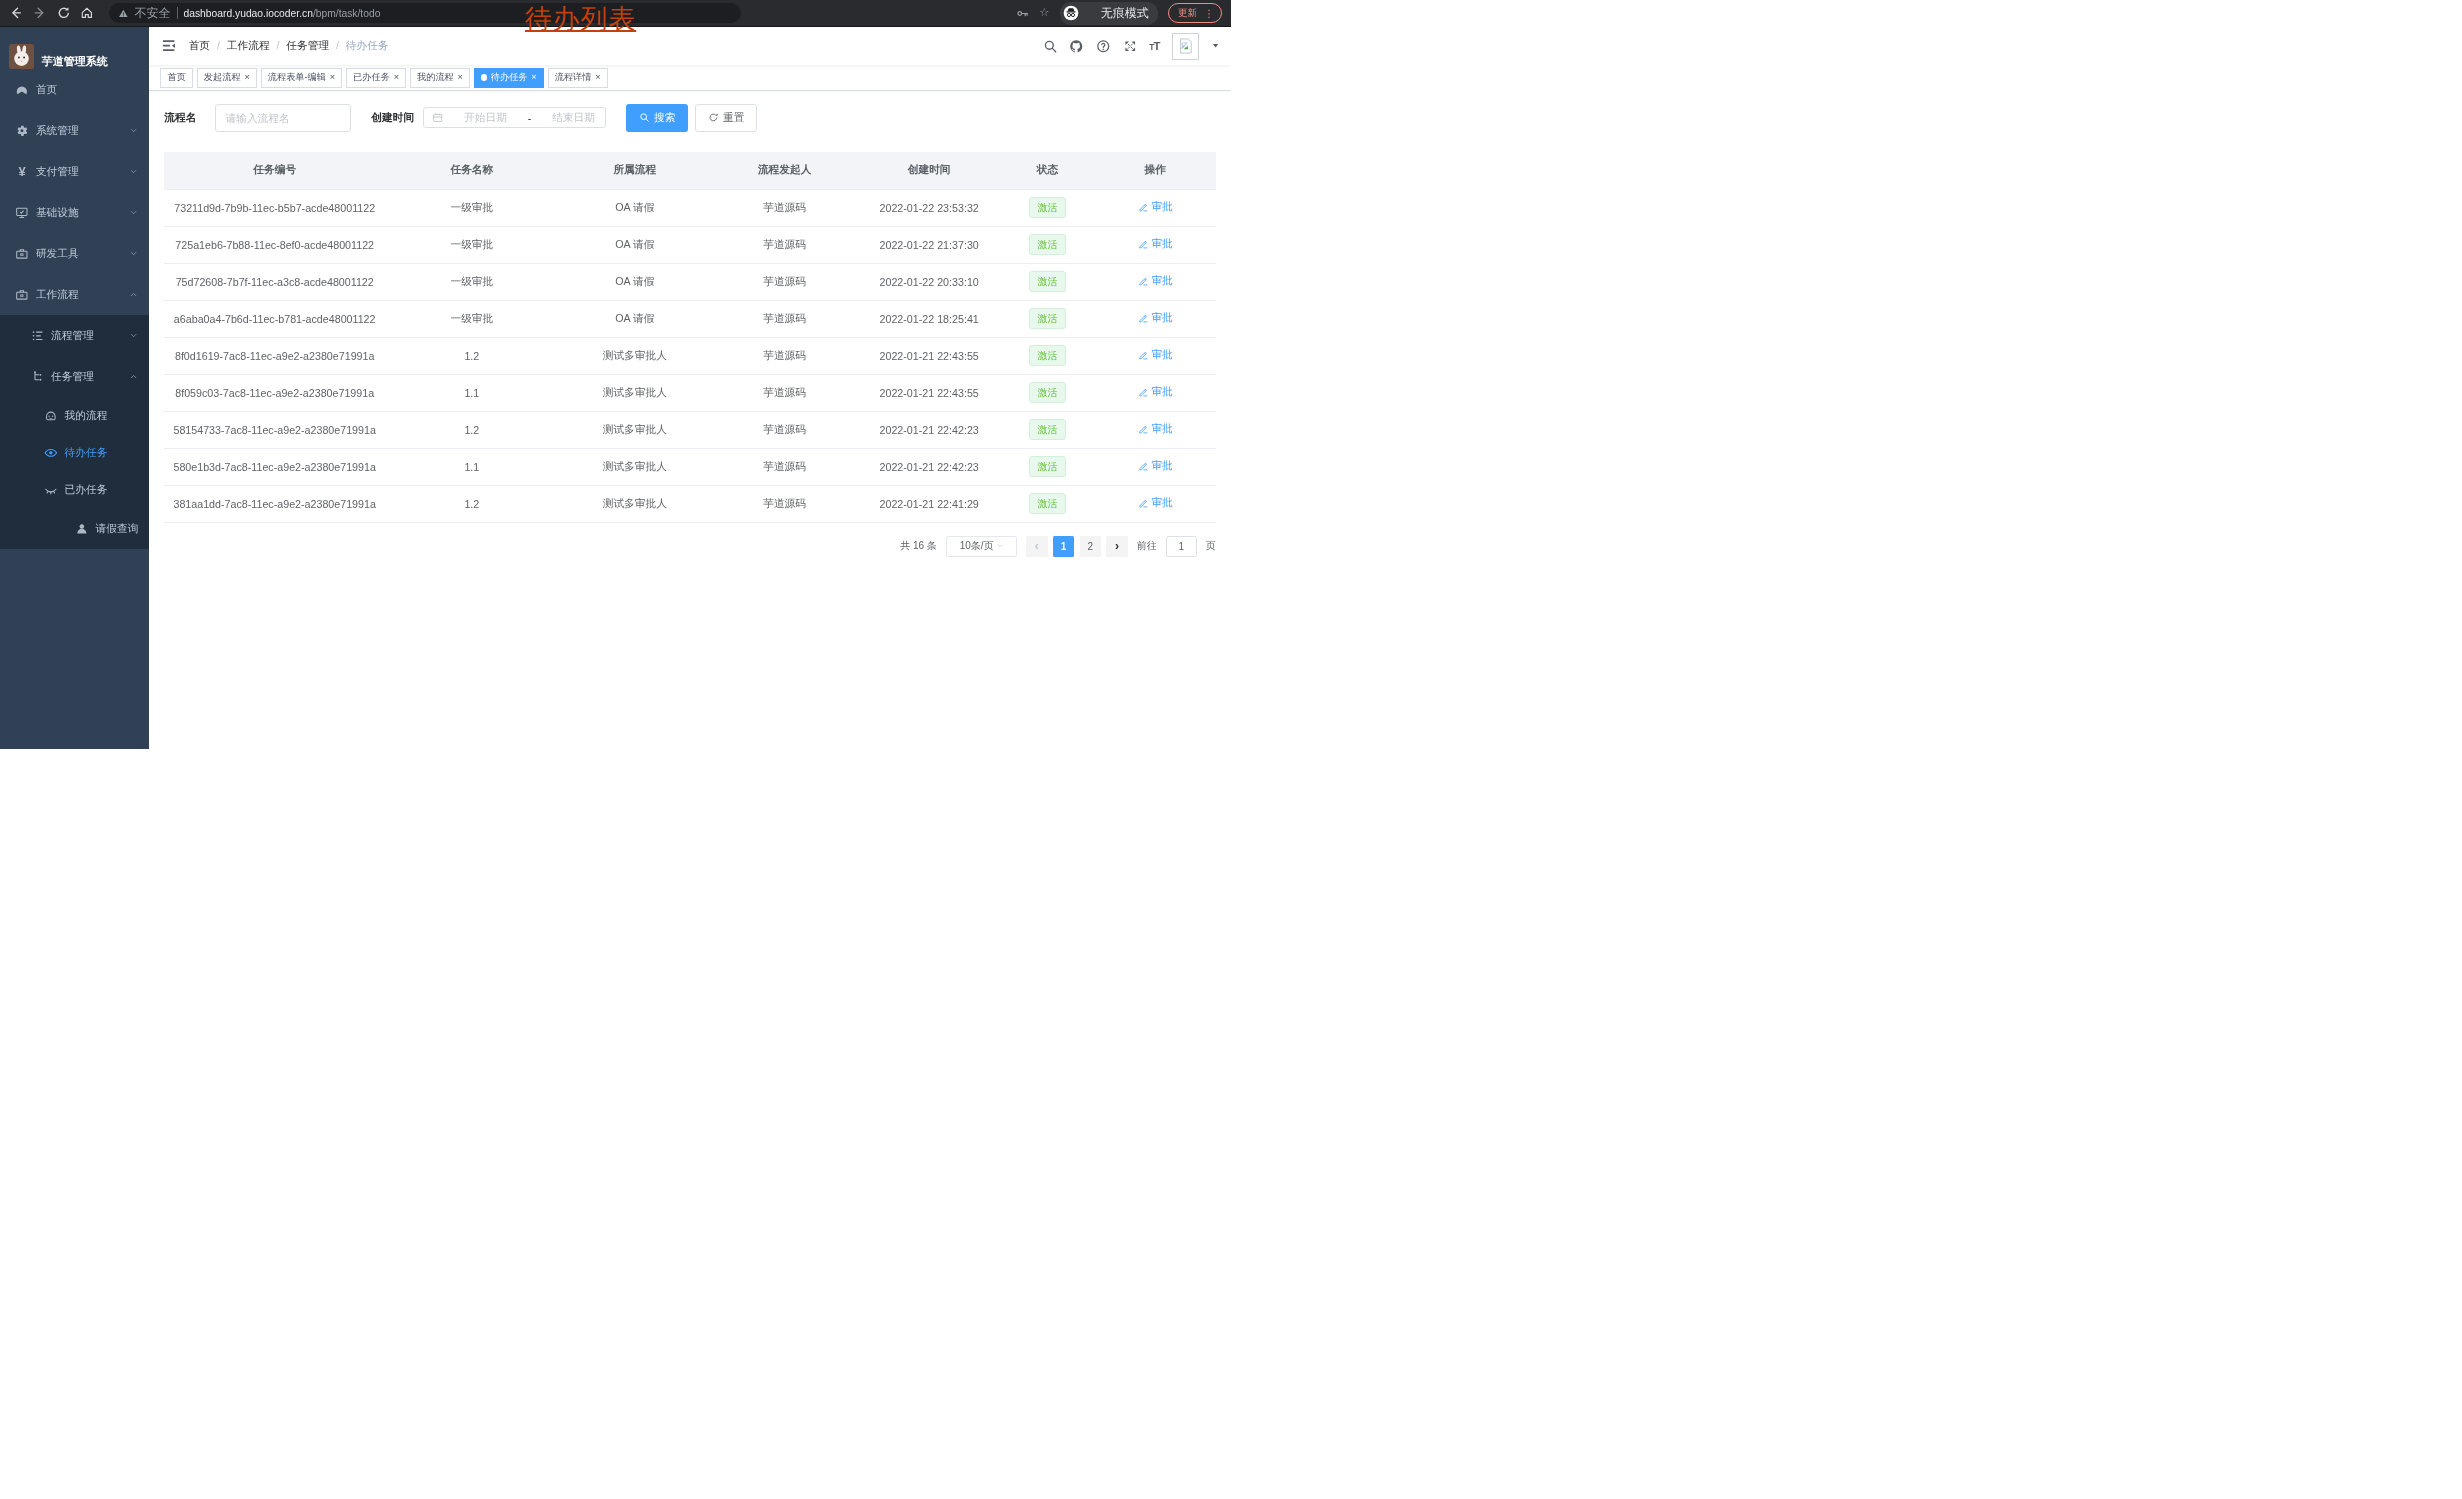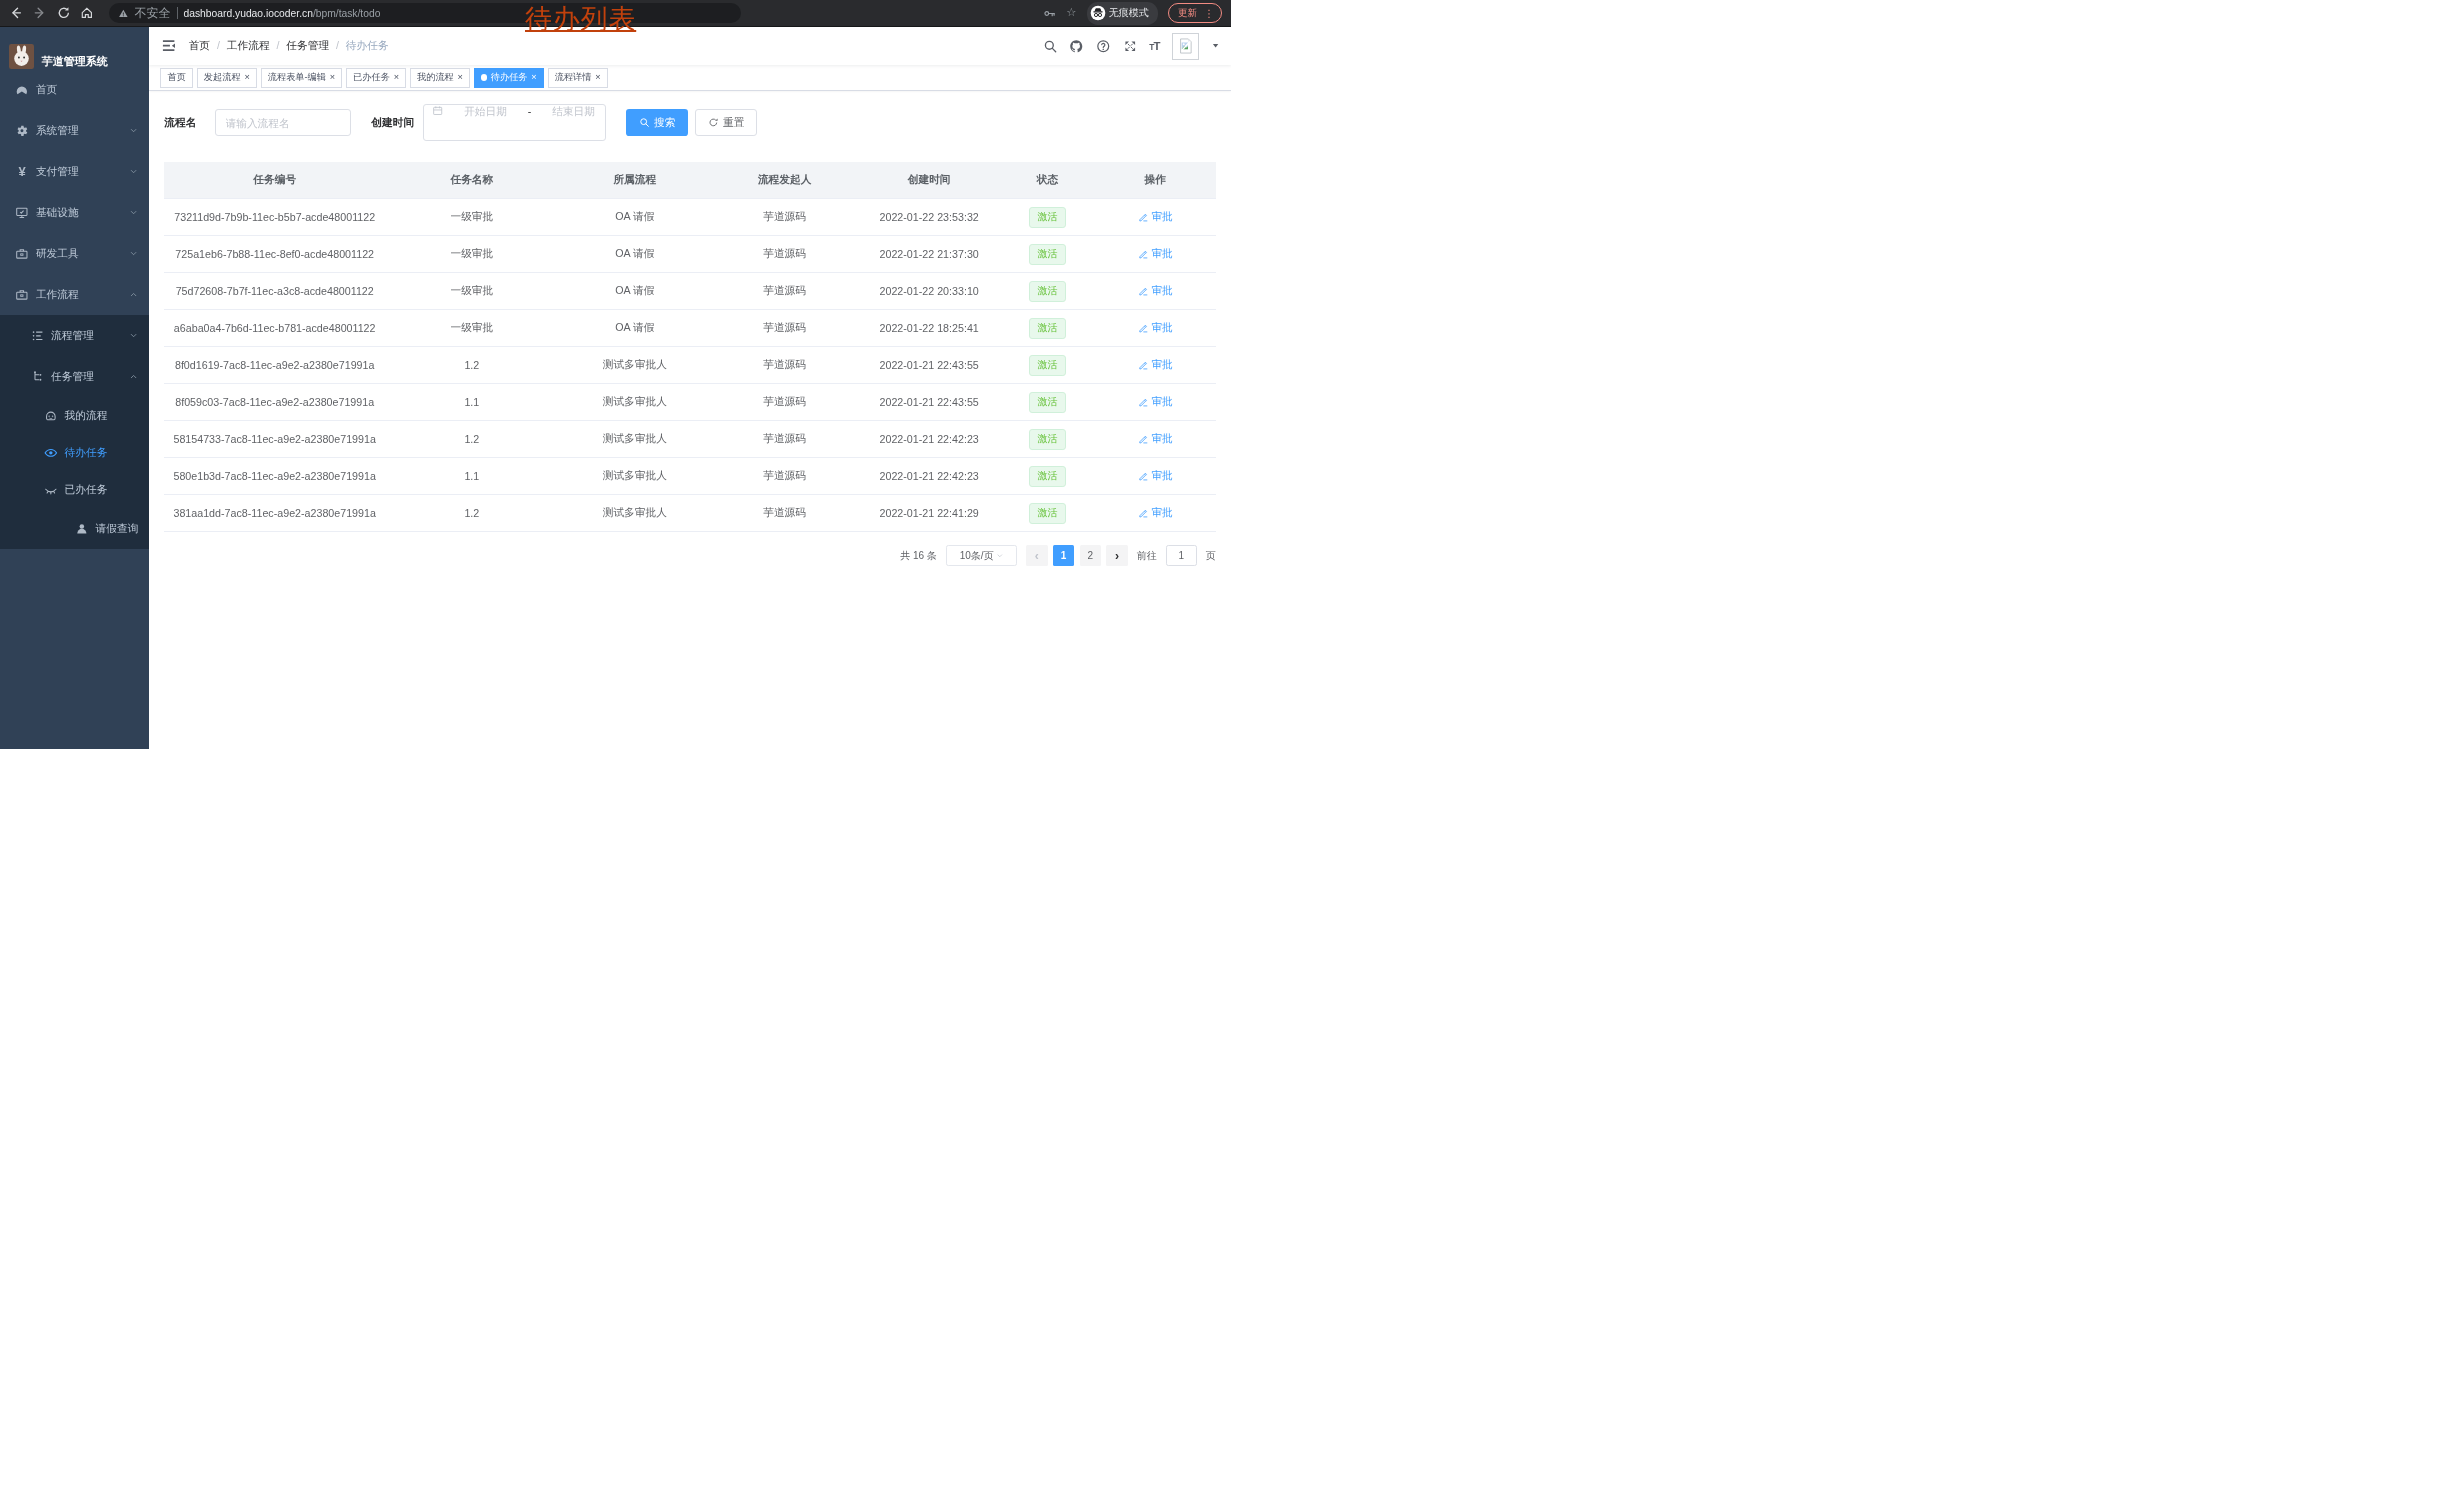--- a/index.html
+++ b/index.html
@@ -14,21 +14,21 @@
   .nav-btn { width:13.7px; height:13.7px; flex:0 0 auto; }
   .omnibox { width:632px; height:20.6px; margin-left:4.6px; background:#1d1e21;
              border-radius:10.7px; display:flex; align-items:center; padding:0 9.2px; gap:6.1px; }
   .omni-sec { color:#9aa0a6; font-size:12px; }
   .omni-div { width:0.8px; height:11.4px; background:#5f6368; }
   .omni-host { color:#e8eaed; font-size:10.3px; }
   .omni-path { color:#9aa0a6; font-size:10.3px; }
   .chrome-right { margin-left:auto; display:flex; align-items:center; gap:10px; }
   .star { color:#9aa0a6; font-size:11.4px; line-height:1; }
   .incog { height:23px; background:#3a3b3f; border-radius:10.7px; display:flex;
-           align-items:center; gap:3px; padding:0 9.2px 0 3.1px; color:#e8eaed; font-size:10px; }
+           align-items:center; gap:22px; padding:0 9.2px 0 3.1px; color:#e8eaed; font-size:12px; }
   .update-pill { height:20.6px; border:0.8px solid #f28b82; border-radius:10.7px; display:flex;
                  align-items:center; gap:6.9px; padding:0 6.9px 0 9.2px; color:#f28b82; font-size:9.5px; }
   .update-dots { font-size:10px; letter-spacing:0; color:#f28b82; }
 
   
   .app { display:flex; height:722px; }
   .sidebar { width:149px; flex:0 0 aupx; flex-shrink:0; background:#304156; color:#bfcbd9;
              font-size:10.7px; overflow:hidden; }
   .logo-row { height:42px; display:flex; align-items:flex-end; gap:7.6px; padding-left:9.2px; }
   .logo-img { width:25px; height:25px; border-radius:2.3px; overflow:hidden; flex:0 0 auto; }
@@ -73,22 +73,22 @@
   .tag-close::before { content:"×"; }
 
   
   .content { padding:13px 15.3px 0; }
   .filter-row { display:flex; align-items:center; }
   .f-label { font-size:10.7px; font-weight:bold; color:#303133; }
   .name-input { width:136px; height:27.5px; border:0.8px solid #dcdfe6; border-radius:3.1px;
                 margin-left:19px; padding:0 9.2px; font-size:10.7px; color:#606266;
                 font-family:"Liberation Sans",sans-serif; outline:none; }
   .name-input::placeholder { color:#c0c4cc; }
-  .date-range { width:183px; height:37px; border:0.8px solid #dcdfe6; border-radius:3.1px;
-                margin-left:9.2px; display:flex; padding:0 7.6px; gap:18px; }
+  .date-range { width:183px; height:21px; border:0.8px solid #dcdfe6; border-radius:3.1px;
+                margin-left:9.2px; display:flex; align-items:center; padding:0 7.6px; gap:18px; }
   .date-range .cal { width:11.4px; height:11.4px; color:#c0c4cc; flex:0 0 auto; }
   .ph { color:#c0c4cc; font-size:10.7px; }
   .range-sep { color:#303133; font-size:10.7px; }
   .ml24 { margin-left:20px; }
   .btn { height:27.5px; border-radius:3.1px; display:inline-flex; align-items:center; gap:4.6px;
          padding:0 11.4px; font-size:10.7px; cursor:pointer; border:0.8px solid transparent; }
   .btn-primary { background:#409eff; color:#fff; margin-left:20px; }
   .btn-plain { background:#fff; color:#606266; border-color:#dcdfe6; margin-left:7.6px; }
   .btn .bicon { width:10.7px; height:10.7px; }
 

